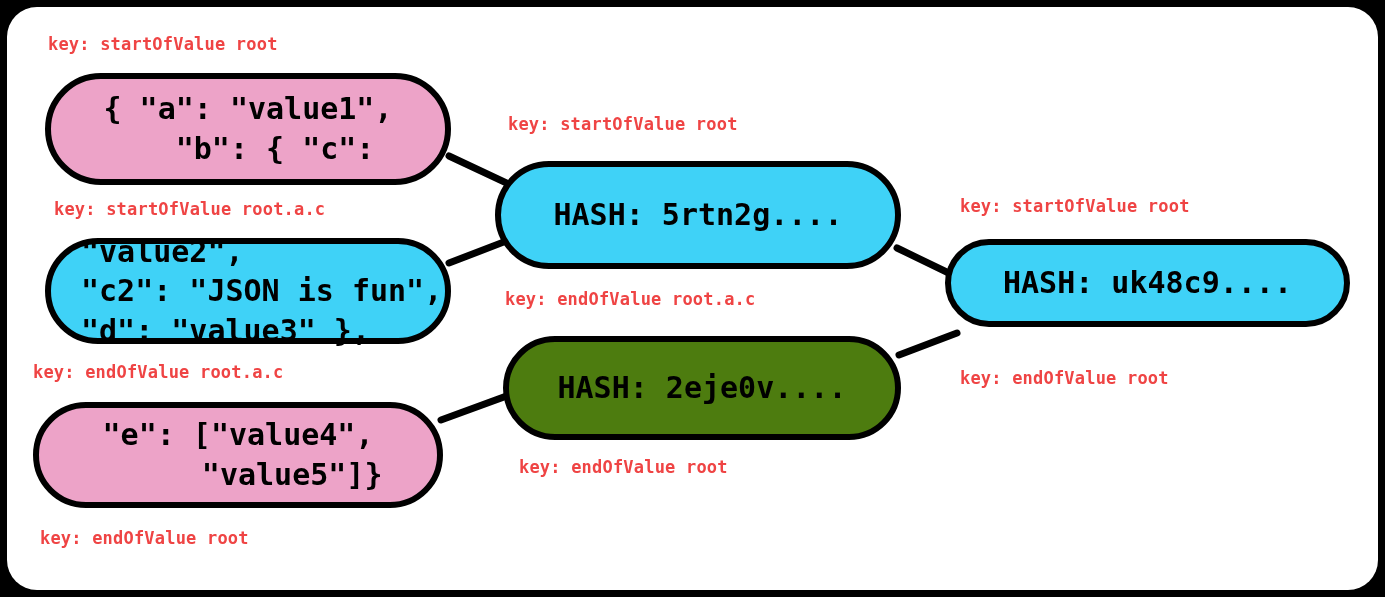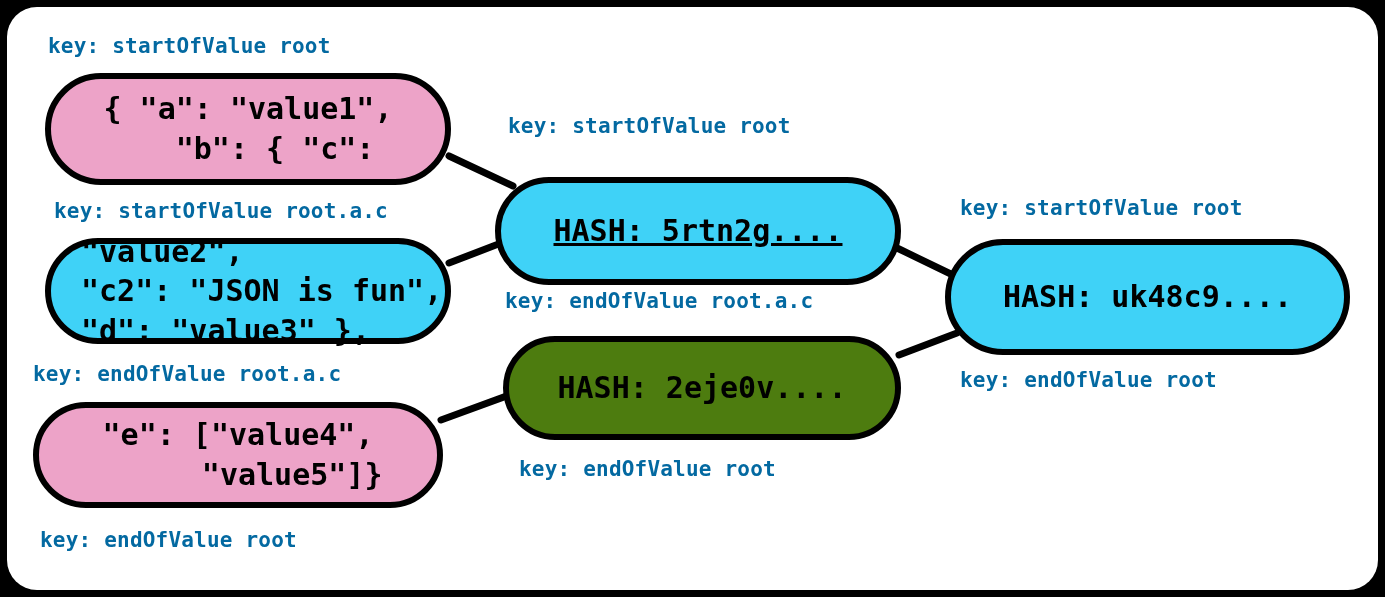--- a/index.html
+++ b/index.html
@@ -48,22 +48,22 @@
     line-height: 1.32;
     color: #000000;
     letter-spacing: 0px;
   }
   .node.center .node-text { text-align: center; }
   .node.leftish .node-text { text-align: left; padding-left: 30px; }
   .label {
     position: absolute;
     white-space: pre;
     font-weight: bold;
-    font-size: 21px;
-    color: #0369a1;
+    font-size: 17px;
+    color: #ef4444;
     letter-spacing: 0.2px;
     z-index: 4;
   }
 </style>
 </head>
 <body>
 
 <div id="canvas">
   <div id="frame"></div>
   <svg id="edges" viewBox="0 0 1385 597">
@@ -80,27 +80,27 @@
       </div>
       <div class="node leftish" style="left: 45px; top: 238px; width: 406px; height: 106px; background: rgb(63, 210, 247);">
         <div class="node-text">"value2",
 "c2": "JSON is fun",
 "d": "value3" },</div>
       </div>
       <div class="node center" style="left: 33px; top: 402px; width: 410px; height: 106px; background: rgb(237, 163, 200);">
         <div class="node-text">"e": ["value4",
       "value5"]}</div>
       </div>
-      <div class="node center" style="left: 495px; top: 177px; width: 406px; height: 108px; background: rgb(63, 210, 247); text-decoration: underline;">
+      <div class="node center" style="left: 495px; top: 161px; width: 406px; height: 108px; background: rgb(63, 210, 247);">
         <div class="node-text">HASH: 5rtn2g....</div>
       </div>
       <div class="node center" style="left: 503px; top: 336px; width: 398px; height: 104px; background: #4d7c0f;">
         <div class="node-text">HASH: 2eje0v....</div>
       </div>
-      <div class="node center" style="left: 945px; top: 239px; width: 405px; height: 116px; background: rgb(63, 210, 247); justify-content: flex-end;">
+      <div class="node center" style="left: 945px; top: 239px; width: 405px; height: 88px; background: rgb(63, 210, 247); justify-content: flex-end;">
         <div class="node-text">HASH: uk48c9....</div>
       </div>
     </div>
   <div id="label-layer">
       <div class="label" style="left: 48px; top: 34px;">key: startOfValue root</div>
       <div class="label" style="left: 54px; top: 199px;">key: startOfValue root.a.c</div>
       <div class="label" style="left: 33px; top: 362px;">key: endOfValue root.a.c</div>
       <div class="label" style="left: 40px; top: 528px;">key: endOfValue root</div>
       <div class="label" style="left: 508px; top: 114px;">key: startOfValue root</div>
       <div class="label" style="left: 505px; top: 289px;">key: endOfValue root.a.c</div>

